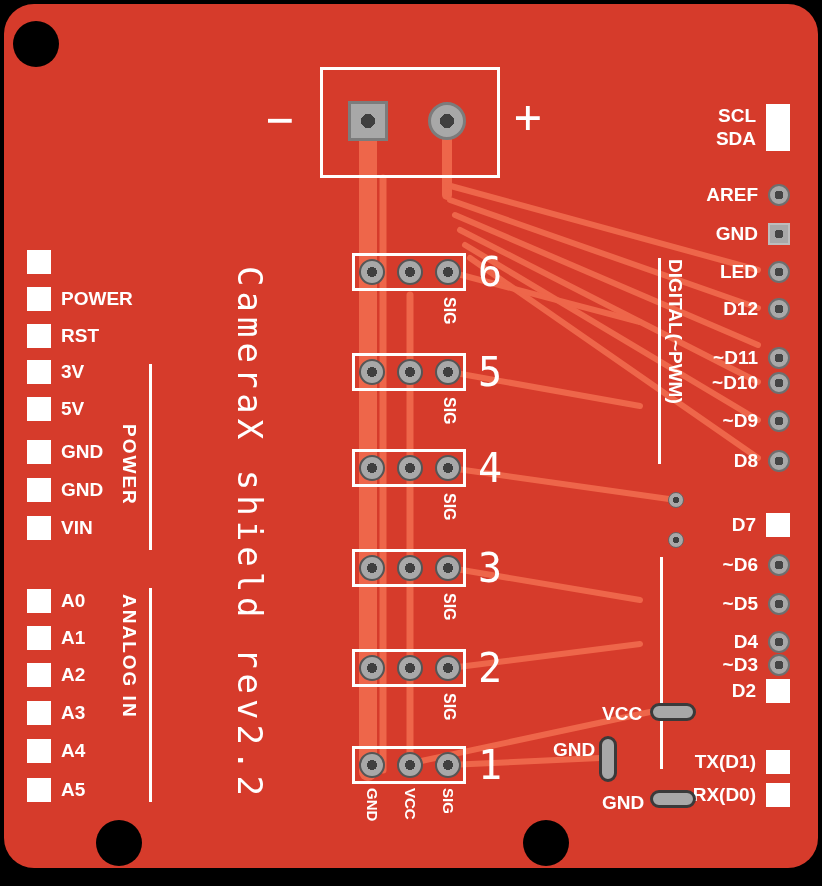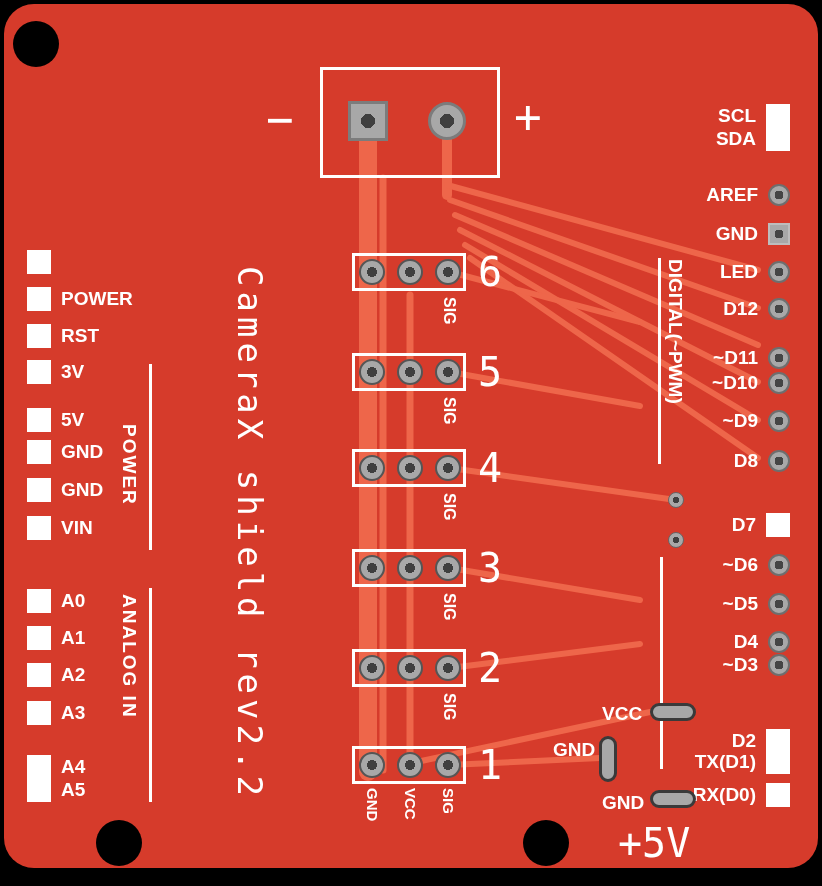--- a/index.html
+++ b/index.html
@@ -155,21 +155,21 @@
     <span class="rnd"></span>
     </div>
   <div class="rrow" style="top:628px">
     <span class="plabel">D4</span>
     <span class="rnd"></span>
     </div>
   <div class="rrow" style="top:651px">
     <span class="plabel">~D3</span>
     <span class="rnd"></span>
     </div>
-  <div class="rrow" style="top:727px">
+  <div class="rrow" style="top:677px">
     <span class="plabel">D2</span>
     <span class="sq"></span>
     </div>
   <div class="rrow" style="top:748px">
     <span class="plabel">TX(D1)</span>
     <span class="sq"></span>
     </div>
   <div class="rrow" style="top:781px">
     <span class="plabel">RX(D0)</span>
     <span class="sq"></span>
@@ -185,21 +185,21 @@
     <span class="plabel">POWER</span>
     </div>
   <div class="lrow" style="top:322px">
     <span class="sq"></span>
     <span class="plabel">RST</span>
     </div>
   <div class="lrow" style="top:358px">
     <span class="sq"></span>
     <span class="plabel">3V</span>
     </div>
-  <div class="lrow" style="top:406px">
+  <div class="lrow" style="top:395px">
     <span class="sq"></span>
     <span class="plabel">5V</span>
     </div>
   <div class="lrow" style="top:438px">
     <span class="sq"></span>
     <span class="plabel">GND</span>
     </div>
   <div class="lrow" style="top:476px">
     <span class="sq"></span>
     <span class="plabel">GND</span>
@@ -221,21 +221,21 @@
     <span class="plabel">A1</span>
     </div>
   <div class="lrow" style="top:661px">
     <span class="sq"></span>
     <span class="plabel">A2</span>
     </div>
   <div class="lrow" style="top:699px">
     <span class="sq"></span>
     <span class="plabel">A3</span>
     </div>
-  <div class="lrow" style="top:753px">
+  <div class="lrow" style="top:737px">
     <span class="sq"></span>
     <span class="plabel">A4</span>
     </div>
   <div class="lrow" style="top:776px">
     <span class="sq"></span>
     <span class="plabel">A5</span>
     </div>
 
   <div class="vline" style="left:149px;top:588px;height:214px"></div>
   <div class="vtext sec" style="left:118px;top:594px">ANALOG IN</div>
@@ -287,14 +287,13 @@
   <div class="vtext cpin" style="left:364px">GND</div>
   <div class="vtext cpin" style="left:402px">VCC</div>
   <div class="vtext cpin" style="left:440px">SIG</div>
 
   <div class="blabel" style="left:602px;top:703px">VCC</div>
   <div class="oval-h" style="left:650px;top:703px"></div>
   <div class="blabel" style="left:553px;top:739px">GND</div>
   <div class="oval-v" style="left:599px;top:736px"></div>
   <div class="blabel" style="left:602px;top:792px">GND</div>
   <div class="oval-h" style="left:650px;top:790px"></div>
-  <div class="blabel mono" style="left:618px;top:820px;font-size:40px;font-weight:normal">+5V</div>
 </div>
 
 </body></html>

